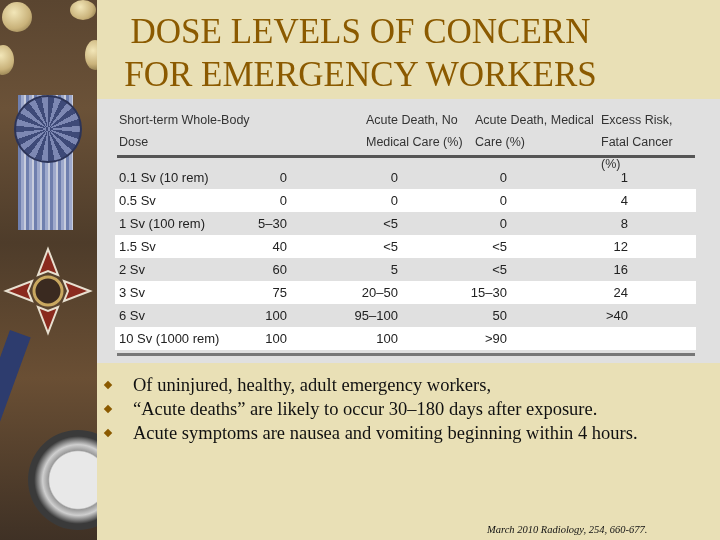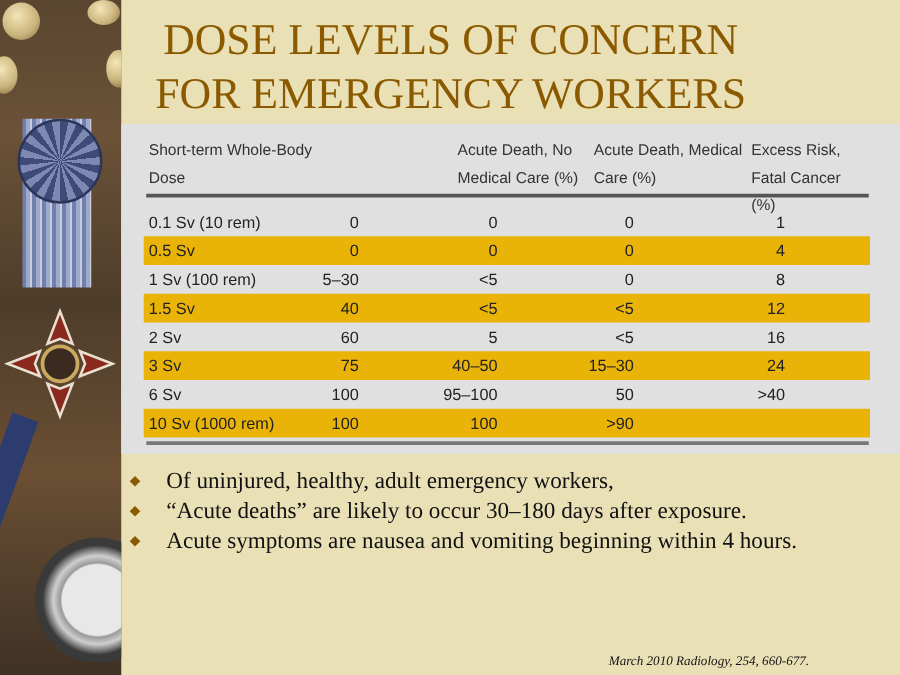--- a/index.html
+++ b/index.html
@@ -50,21 +50,21 @@
   .thead {
     position:absolute; left:20px; top:6px; width:578px; height:50px;
     border-bottom:3px solid #555;
     font-size:12.5px; line-height:22px; color:#333;
   }
   .thead .h { position:absolute; top:4px; }
   .row {
     position:absolute; left:18px; width:581px; height:23px;
     font-size:13px; line-height:23px; color:#222;
   }
-  .row.white { background:#eab308; }
+  .row.white { background:#ffffff; }
   .cell { position:absolute; top:0; }
   .c0 { left:4px; }
   .c1 { right:409px; text-align:right; }
   .c2 { right:298px; text-align:right; }
   .c3 { right:189px; text-align:right; }
   .c4 { right:68px; text-align:right; }
   .bottom-rule {
     position:absolute; left:20px; top:254px; width:578px; height:3px; background:#777;
   }
   .bullets {
@@ -155,21 +155,21 @@
   <div class="row" style="top:159px;">
     <span class="cell c0">2 Sv</span>
     <span class="cell c1">60</span>
     <span class="cell c2">5</span>
     <span class="cell c3">&lt;5</span>
     <span class="cell c4">16</span>
   </div>
   <div class="row white" style="top:182px;">
     <span class="cell c0">3 Sv</span>
     <span class="cell c1">75</span>
-    <span class="cell c2">40–50</span>
+    <span class="cell c2">20–50</span>
     <span class="cell c3">15–30</span>
     <span class="cell c4">24</span>
   </div>
   <div class="row" style="top:205px;">
     <span class="cell c0">6 Sv</span>
     <span class="cell c1">100</span>
     <span class="cell c2">95–100</span>
     <span class="cell c3">50</span>
     <span class="cell c4">&gt;40</span>
   </div>

